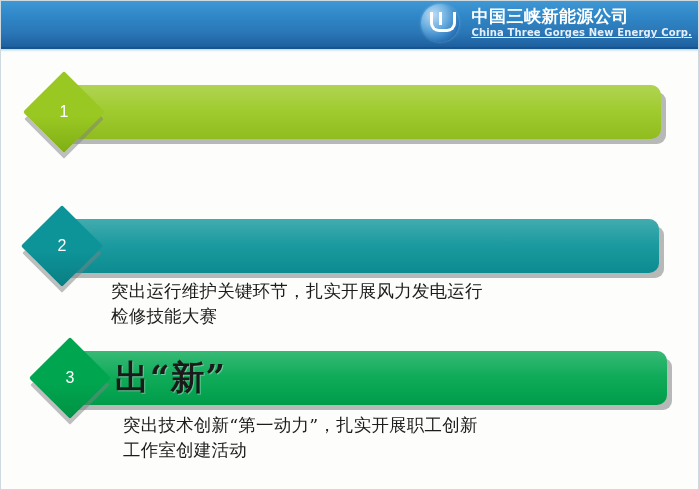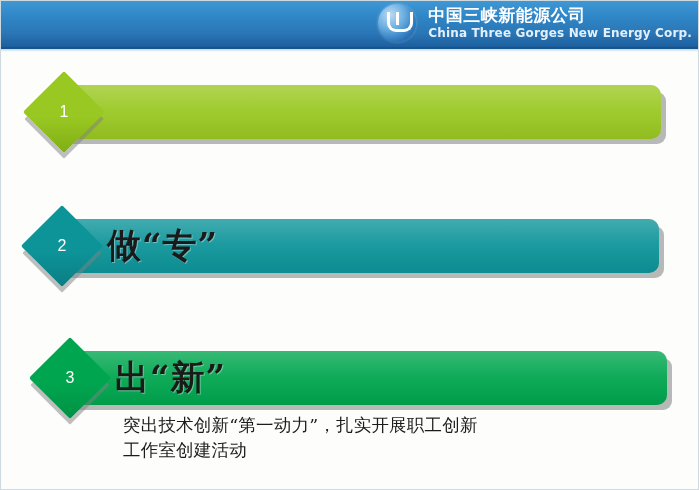--- a/index.html
+++ b/index.html
@@ -82,25 +82,26 @@
   }
   .brand-cn {
     color: #ffffff;
     font-size: 17px;
     font-weight: bold;
     letter-spacing: 0.5px;
     white-space: nowrap;
   }
   .brand-en {
     color: #e3f0fb;
-    font-size: 12px;
+    font-size: 10px;
     font-weight: bold;
     letter-spacing: 0.15px;
     margin-top: 3px;
     white-space: nowrap;
+    text-decoration: underline;
   }
 
   
   .blocks {
     position: absolute;
     top: 56px;
     left: 0;
     width: 699px;
   }
   .block {
@@ -221,21 +222,22 @@
       <div class="badge" style="background: linear-gradient(135deg, rgb(154, 200, 34) 55%, rgb(127, 174, 21) 100%);"></div>
       <div class="badge-num">1</div>
     </div>
 
     <div class="block" id="block-2">
       <div class="bar" style="background: rgb(13, 148, 153);">
         <div class="bar-sheen"></div>
       </div>
       <div class="badge" style="background: linear-gradient(135deg, rgb(13, 148, 153) 55%, rgb(10, 126, 131) 100%);"></div>
       <div class="badge-num">2</div>
-      <div class="bar-title">做“专”</div>
+      <div class="body-text">突出运行维护关键环节，扎实开展风力发电运行
+检修技能大赛</div>
     </div>
 
     <div class="block" id="block-3">
       <div class="bar" style="background: rgb(0, 166, 79);">
         <div class="bar-sheen"></div>
       </div>
       <div class="badge" style="background: linear-gradient(135deg, rgb(0, 166, 79) 55%, rgb(0, 145, 68) 100%);"></div>
       <div class="badge-num">3</div>
       <div class="bar-title">出“新”</div>
       <div class="body-text">突出技术创新“第一动力”，扎实开展职工创新

